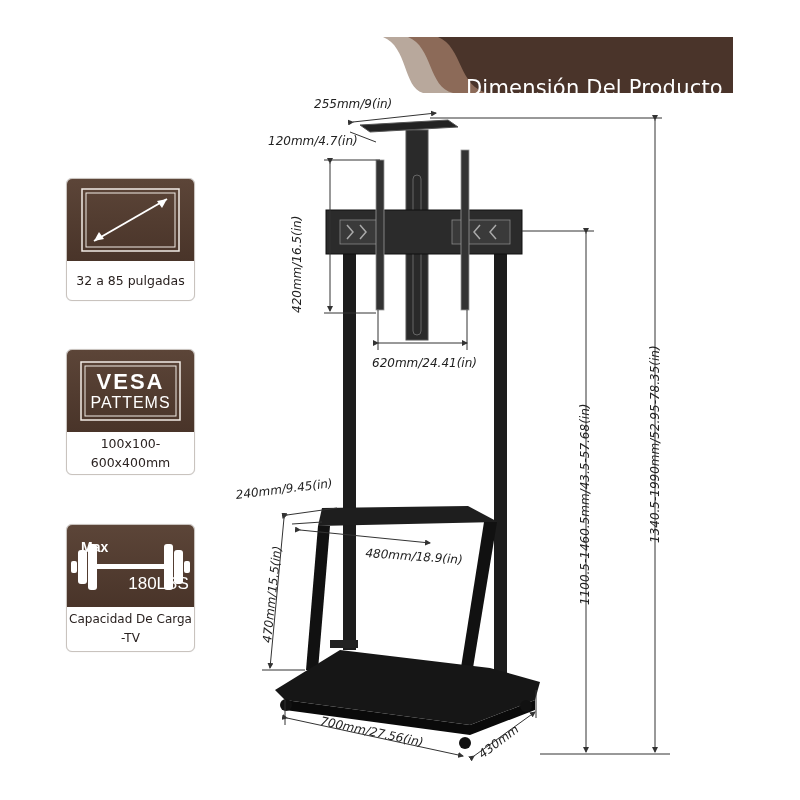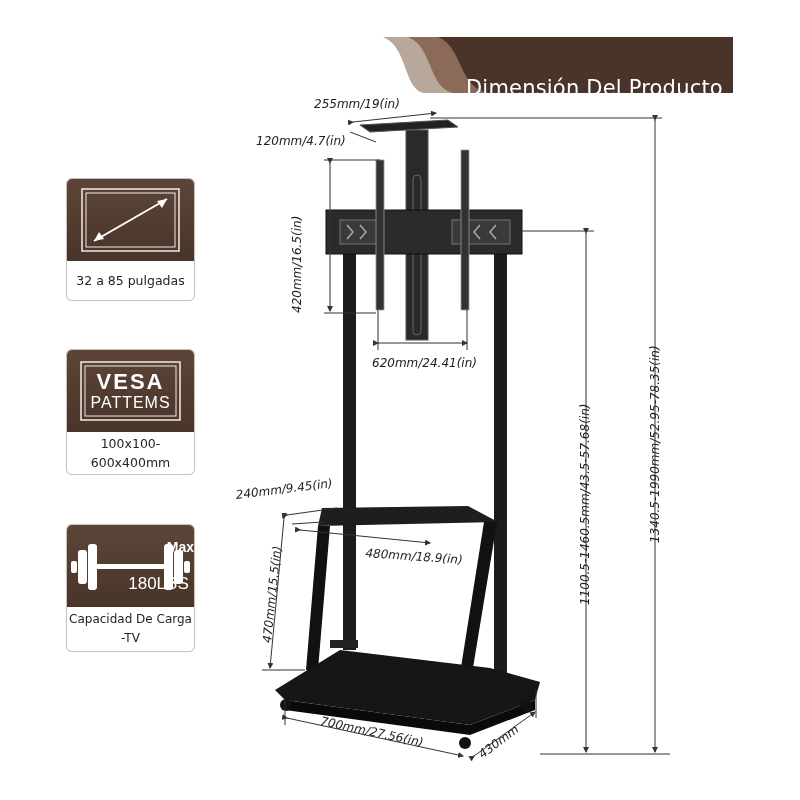--- a/index.html
+++ b/index.html
@@ -58,21 +58,21 @@
   <div class="card-top">
     <svg width="127" height="82" viewBox="0 0 127 82">
       <rect x="4" y="36" width="6" height="12" rx="2" fill="#fff"></rect>
       <rect x="11" y="25" width="9" height="34" rx="3" fill="#fff"></rect>
       <rect x="21" y="19" width="9" height="46" rx="3" fill="#fff"></rect>
       <rect x="30" y="39" width="67" height="5" fill="#fff"></rect>
       <rect x="97" y="19" width="9" height="46" rx="3" fill="#fff"></rect>
       <rect x="107" y="25" width="9" height="34" rx="3" fill="#fff"></rect>
       <rect x="117" y="36" width="6" height="12" rx="2" fill="#fff"></rect>
     </svg>
-    <div style="position:absolute; left:0; top:14px; width:127px; text-align:right; color:#fff; font-weight:bold; font-size:14px; font-family:'Liberation Sans',sans-serif;">Max</div>
+    <div style="position:absolute; left:0; top:14px; width:127px; text-align:left; color:#fff; font-weight:bold; font-size:14px; font-family:'Liberation Sans',sans-serif;padding-left:14px;">Max</div>
     <div style="position:absolute; left:0; top:49px; width:127px; text-align:center; color:#fff; font-size:17px; font-family:'Liberation Sans',sans-serif;padding-left:28px;">180LBS</div>
   </div>
   <div class="card-bottom" style="height:44px; flex-direction:column; font-size:12px;">
     <span>Capacidad De Carga</span>
     <span>-TV</span>
   </div>
 </div>
 
 <svg class="stand" width="800" height="800" viewBox="0 0 800 800">
   <defs>
@@ -129,22 +129,22 @@
   <line x1="292" y1="524" x2="322" y2="522" stroke="#333" stroke-width="1"></line>
   <line x1="300" y1="530" x2="430" y2="543" stroke="#333" stroke-width="1" marker-start="url(#arr)" marker-end="url(#arr)"></line>
   <line x1="284" y1="518" x2="270" y2="668" stroke="#333" stroke-width="1" marker-start="url(#arr)" marker-end="url(#arr)"></line>
   <line x1="262" y1="670" x2="305" y2="670" stroke="#333" stroke-width="1"></line>
   <line x1="287" y1="718" x2="463" y2="756" stroke="#333" stroke-width="1" marker-start="url(#arr)" marker-end="url(#arr)"></line>
   <line x1="285" y1="700" x2="285" y2="725" stroke="#333" stroke-width="1"></line>
   <line x1="474" y1="756" x2="535" y2="712" stroke="#333" stroke-width="1" marker-start="url(#arr)" marker-end="url(#arr)"></line>
   <line x1="536" y1="690" x2="536" y2="718" stroke="#333" stroke-width="1"></line>
 </svg>
 
-<div class="dim-label" style="left:314px; top:97px;">255mm/19(in)</div>
-<div class="dim-label" style="left:256px; top:134px;">120mm/4.7(in)</div>
+<div class="dim-label" style="left:314px; top:97px;">255mm/9(in)</div>
+<div class="dim-label" style="left:268px; top:134px;">120mm/4.7(in)</div>
 <div class="dim-label vlabel" style="left:290px; top:313px; transform: rotate(-90deg);">420mm/16.5(in)</div>
 <div class="dim-label" style="left:372px; top:356px;">620mm/24.41(in)</div>
 <div class="dim-label vlabel" style="left:578px; top:605px; transform: rotate(-90deg);">1100.5-1460.5mm/43.5-57.68(in)</div>
 <div class="dim-label vlabel" style="left:648px; top:543px; transform: rotate(-90deg);">1340.5-1990mm/52.95-78.35(in)</div>
 <div class="dim-label" style="left:235px; top:488px; transform: rotate(-7deg); transform-origin:left top;">240mm/9.45(in)</div>
 <div class="dim-label" style="left:366px; top:546px; transform: rotate(4deg); transform-origin:left top;">480mm/18.9(in)</div>
 <div class="dim-label vlabel" style="left:260px; top:642px; transform: rotate(-84deg);">470mm/15.5(in)</div>
 <div class="dim-label" style="left:322px; top:714px; transform: rotate(12deg); transform-origin:left top;">700mm/27.56(in)</div>
 <div class="dim-label" style="left:476px; top:750px; transform: rotate(-37deg); transform-origin:left top;">430mm</div>
 

